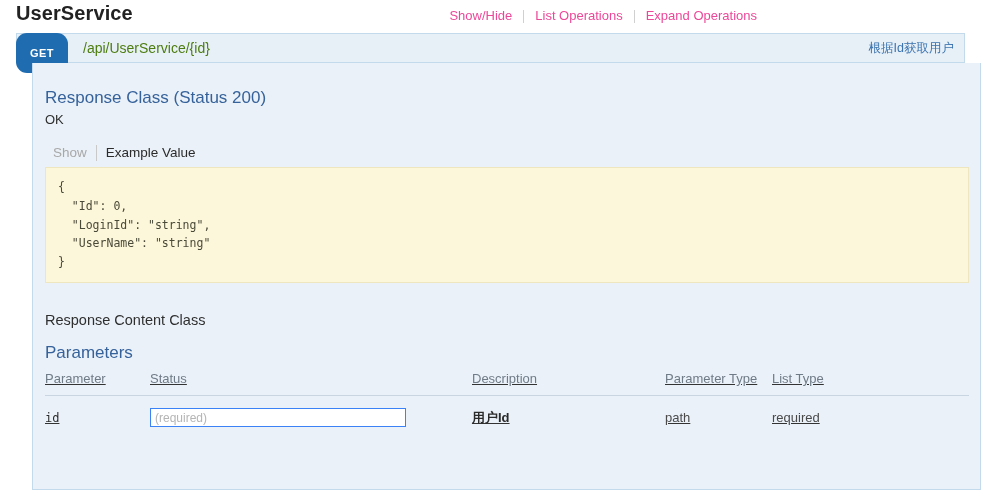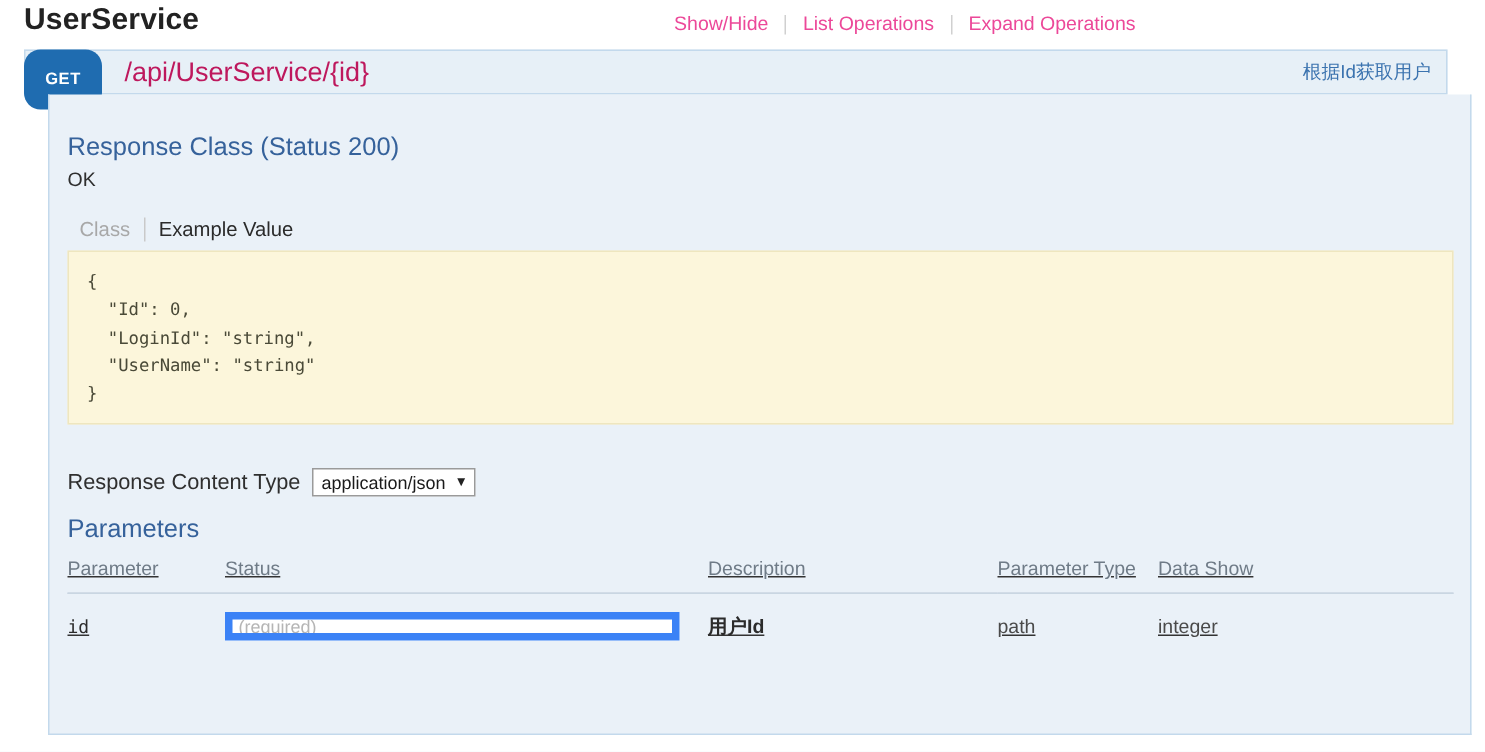--- a/index.html
+++ b/index.html
@@ -82,22 +82,22 @@
     justify-content: center;
     box-sizing: border-box;
     border-radius: 11px;
   }
   .op-path {
     position: absolute;
     left: 66px;
     top: 0;
     height: 28px;
     line-height: 28px;
-    font-size: 18px;
-    color: #be185d;
+    font-size: 14px;
+    color: #4d7c0f;
   }
   .op-summary {
     position: absolute;
     right: 10px;
     top: 0;
     height: 28px;
     line-height: 28px;
     font-size: 12.5px;
     color: #3b73af;
   }
@@ -236,24 +236,24 @@
   .col-desc   { width: 193px; }
   .col-ptype  { width: 107px; }
   .col-dtype  { width: 197px; }
 
   .param-name {
     font-family: "DejaVu Sans Mono", monospace;
     font-size: 12px;
     color: #2b2b2b;
   }
   .param-input {
-    width: 303px;
+    width: 256px;
     height: 19px;
     box-sizing: border-box;
-    border: 5px solid #3b82f6;
+    border: 1px solid #3b82f6;
     background: #ffffff;
     font-family: "Liberation Sans", sans-serif;
     font-size: 12px;
     color: #333333;
     padding: 0 4px;
   }
   .param-input::placeholder { color: #b5b5b5; }
   .param-desc {
     font-weight: bold;
     color: #2b2b2b;
@@ -283,65 +283,61 @@
   <div class="op-path">/api/UserService/{id}</div>
   <div class="op-summary">根据Id获取用户</div>
 </div>
 
 <div class="op-content">
 
   <div class="section-title" id="response-class-title">Response Class (Status 200)</div>
   <div id="ok-text">OK</div>
 
   <div class="model-tabs">
-    <span class="tab inactive">Class</span>
+    <span class="tab inactive">Show</span>
     <span class="tab-sep"></span>
     <span class="tab">Example Value</span>
   </div>
 
   <div class="code-block">{
   "Id": 0,
   "LoginId": "string",
   "UserName": "string"
 }</div>
 
   <div class="content-type-row">
-    <span class="label">Response Content Type</span>
-    <span class="fake-select">
-      <span>application/json</span>
-      <span class="caret">▼</span>
-    </span>
+    <span class="label">Response Content Class</span>
   </div>
 
   <div class="section-title" id="parameters-title">Parameters</div>
 
   <table class="params-table">
     <thead>
       <tr>
         <th class="col-param">Parameter</th>
         <th class="col-value">Status</th>
         <th class="col-desc">Description</th>
         <th class="col-ptype">Parameter Type</th>
-        <th class="col-dtype">Data Show</th>
+        <th class="col-dtype">List Type</th>
       </tr>
     </thead>
     <tbody>
       <tr>
         <td class="col-param">
           <span class="param-name">id</span>
         </td>
         <td class="col-value">
           <input class="param-input" type="text" placeholder="(required)" style="">
         </td>
         <td class="col-desc">
           <span class="param-desc">用户Id</span>
         </td>
         <td class="col-ptype">
           <span class="param-type">path</span>
         </td>
         <td class="col-dtype">
-          <span class="param-dtype">integer</span>
+          <span class="param-dtype">required</span>
         </td>
       </tr>
     </tbody>
   </table>
 
 </div>
 
 </body></html>

